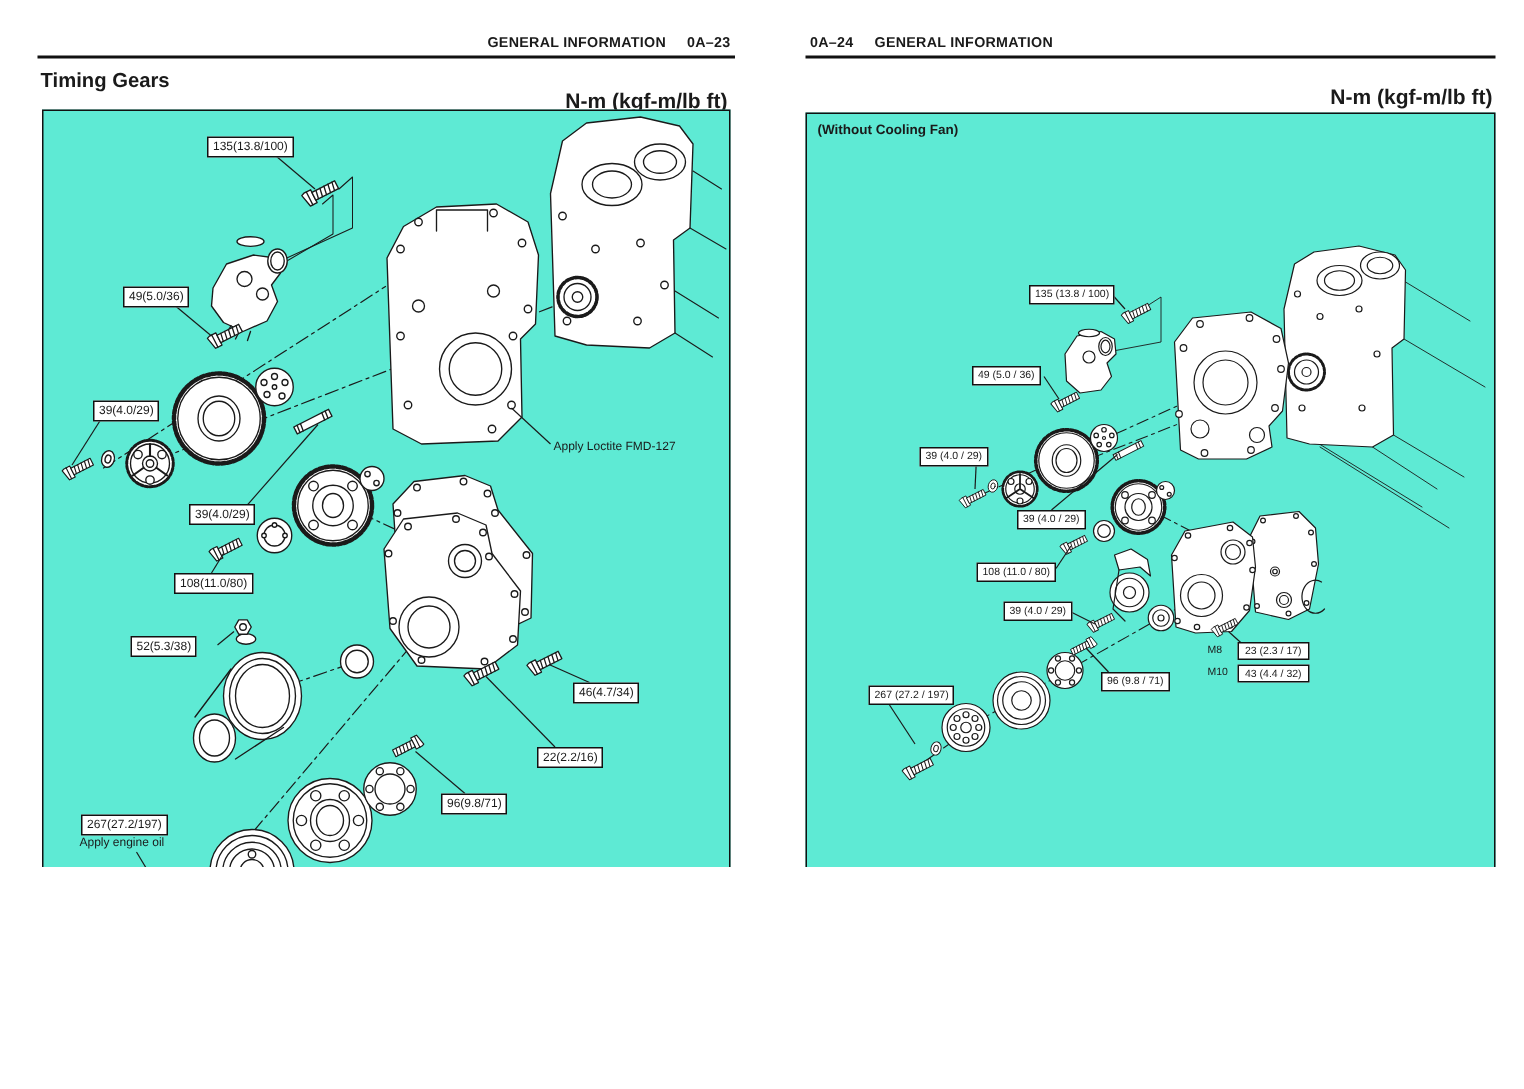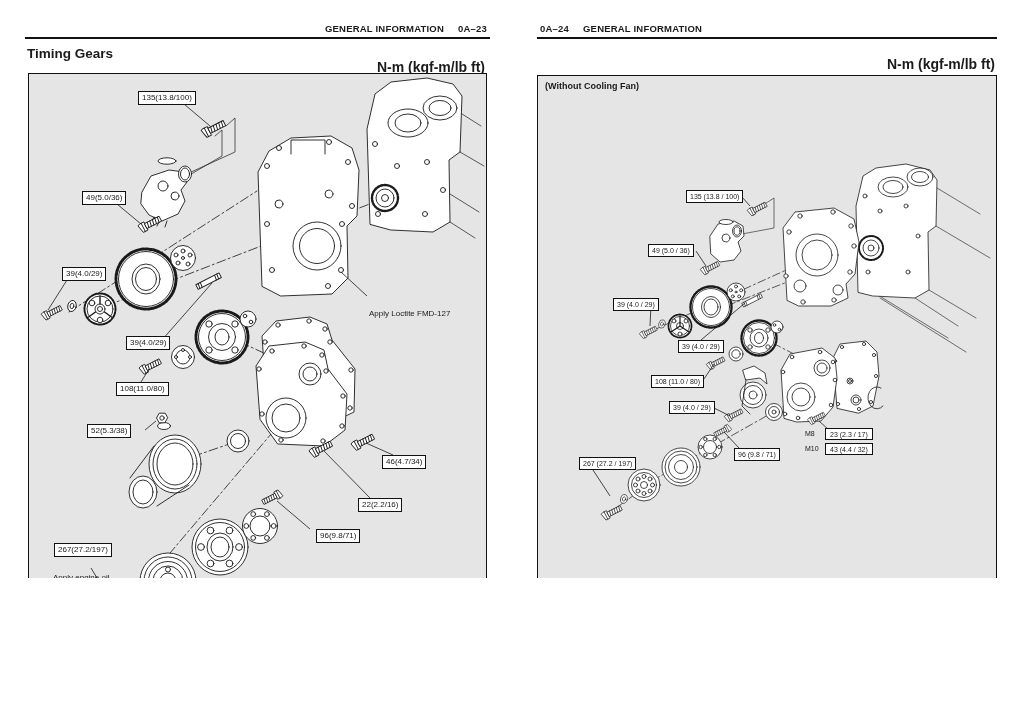--- a/index.html
+++ b/index.html
@@ -12,30 +12,30 @@
   #hdrR { left:540px; top:23px; }
   .rule { position:absolute; height:2px; background:#111; }
   #ruleL { left:25px; top:37px; width:465px; }
   #ruleR { left:537px; top:37px; width:460px; }
 
   #titleL { position:absolute; left:27px; top:46px; font-size:13.5px; font-weight:bold; }
   .unit { position:absolute; font-size:14px; font-weight:bold; white-space:nowrap; }
   #unitL { left:287px; top:59px; width:198px; text-align:right; }
   #unitR { left:797px; top:56px; width:198px; text-align:right; }
 
-  .dbox { position:absolute; border:1.2px solid #111; background:#e5e5e5; box-sizing:border-box;padding-left:48px; }
+  .dbox { position:absolute; border:1.2px solid #111; background:#5eead4; box-sizing:border-box;padding-left:48px; }
   #boxL { left:28px; top:73px; width:459px; height:549px; }
   #boxR { left:537px; top:75px; width:460px; height:552px; }
 
   svg.art, svg.overlay { position:absolute; left:0; top:0; }
   .subtitle { position:absolute; left:7px; top:5px; font-size:9px; font-weight:bold; }
 
   .ann { position:absolute; border:1px solid #111; background:#fff; font-size:8px;
          line-height:1.3; padding:1px 3px; white-space:nowrap; z-index:3; }
-  .ann.plain { border:none; background:transparent; padding:1px 0;margin-top:16px; }
+  .ann.plain { border:none; background:transparent; padding:1px 0; }
   #boxR .ann { font-size:7px; }
   .mrow { position:absolute; font-size:7px; white-space:nowrap; display:flex; z-index:3; }
   .msize { width:20px; padding-top:2px; }
   .mval { border:1px solid #111; background:#fff; padding:1.5px 4px; }
 
   .figcode { position:absolute; font-size:5px; color:#777; text-align:right; letter-spacing:.3px; }
   #codeL { left:330px; top:623px; width:155px; }
   #codeR { left:838px; top:628px; width:156px; }
 </style>
 </head>
@@ -282,21 +282,21 @@
         <polyline points="338,222 312,198" fill="none" stroke="#1a1a1a" stroke-width="0.8"></polyline>
       </svg>
   <div class="ann" style="left: 109px; top: 17px;">135(13.8/100)</div>
       <div class="ann" style="left: 53px; top: 117px;">49(5.0/36)</div>
       <div class="ann" style="left: 33px; top: 193px;">39(4.0/29)</div>
       <div class="ann" style="left: 97px; top: 262px;">39(4.0/29)</div>
       <div class="ann" style="left: 48px; top: 308px; margin-left: 39px;">108(11.0/80)</div>
       <div class="ann" style="left: 58px; top: 350px;">52(5.3/38)</div>
       <div class="ann" style="left: 353px; top: 381px;">46(4.7/34)</div>
       <div class="ann" style="left: 329px; top: 424px;">22(2.2/16)</div>
-      <div class="ann" style="left: 265px; top: 455px; margin-left: 22px;">96(9.8/71)</div>
+      <div class="ann" style="left: 265px; top: 455px;">96(9.8/71)</div>
       <div class="ann" style="left: 25px; top: 469px;">267(27.2/197)</div>
       <div class="ann plain" style="left: 24px; top: 482px;">Apply engine oil</div>
       <div class="ann plain" style="left: 340px; top: 218px;">Apply Loctite FMD-127</div>
     </div>
   <div class="figcode" id="codeL">04L70X03</div>
 
   <div class="dbox" id="boxR">
     <div class="subtitle">(Without Cooling Fan)</div>
     <svg class="art" width="100%" height="100%" viewBox="0 0 458 550" preserveAspectRatio="none">
       <g fill="#fff" stroke="#1a1a1a" stroke-width="0.8" stroke-linejoin="round" stroke-linecap="round">

